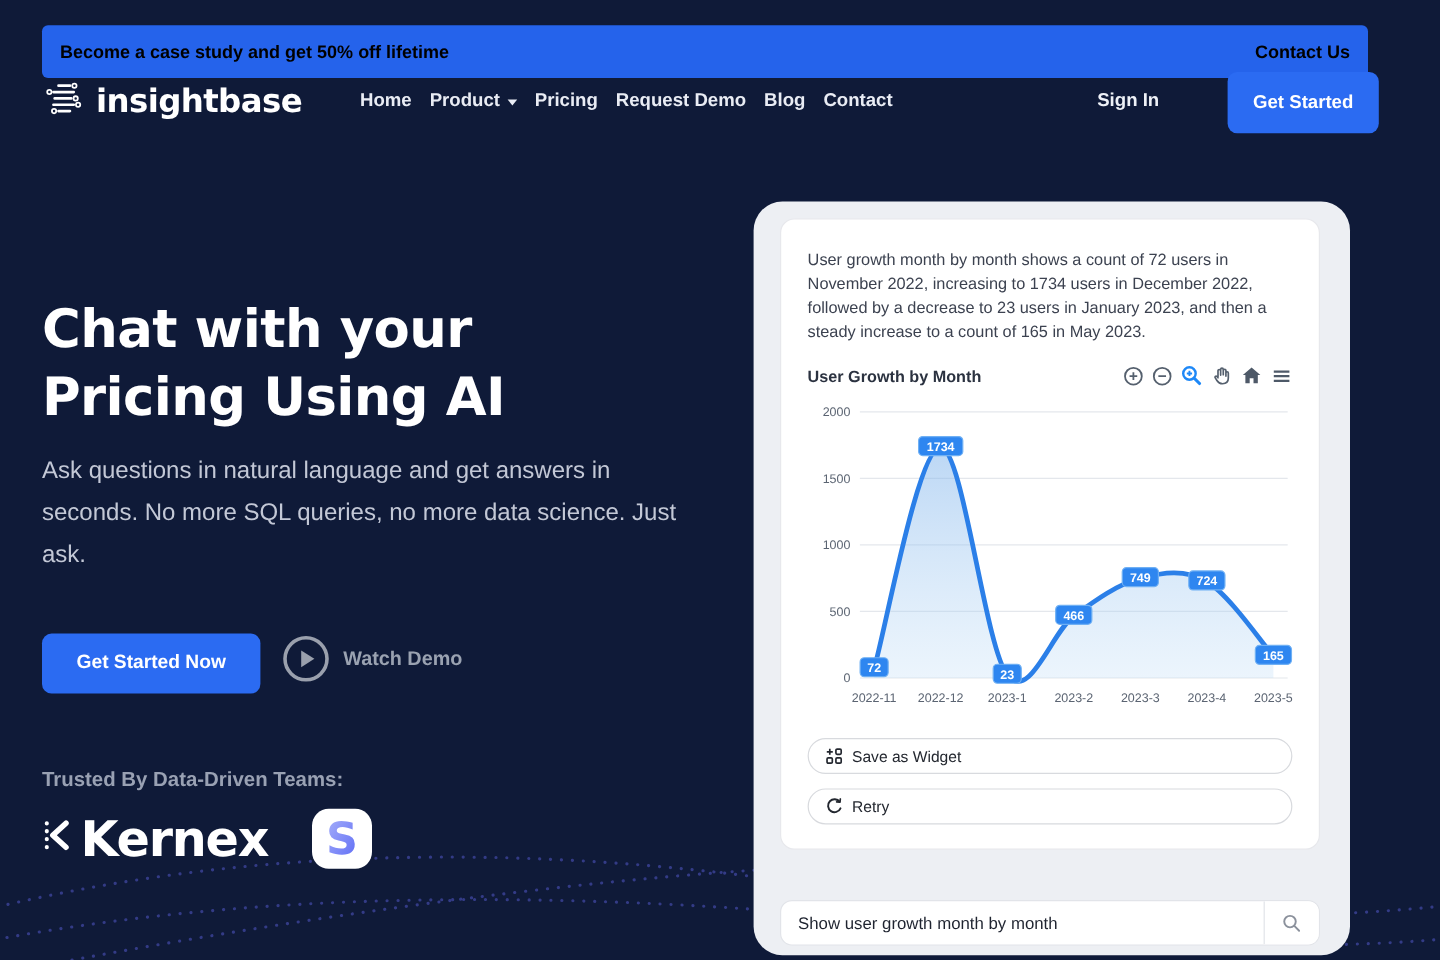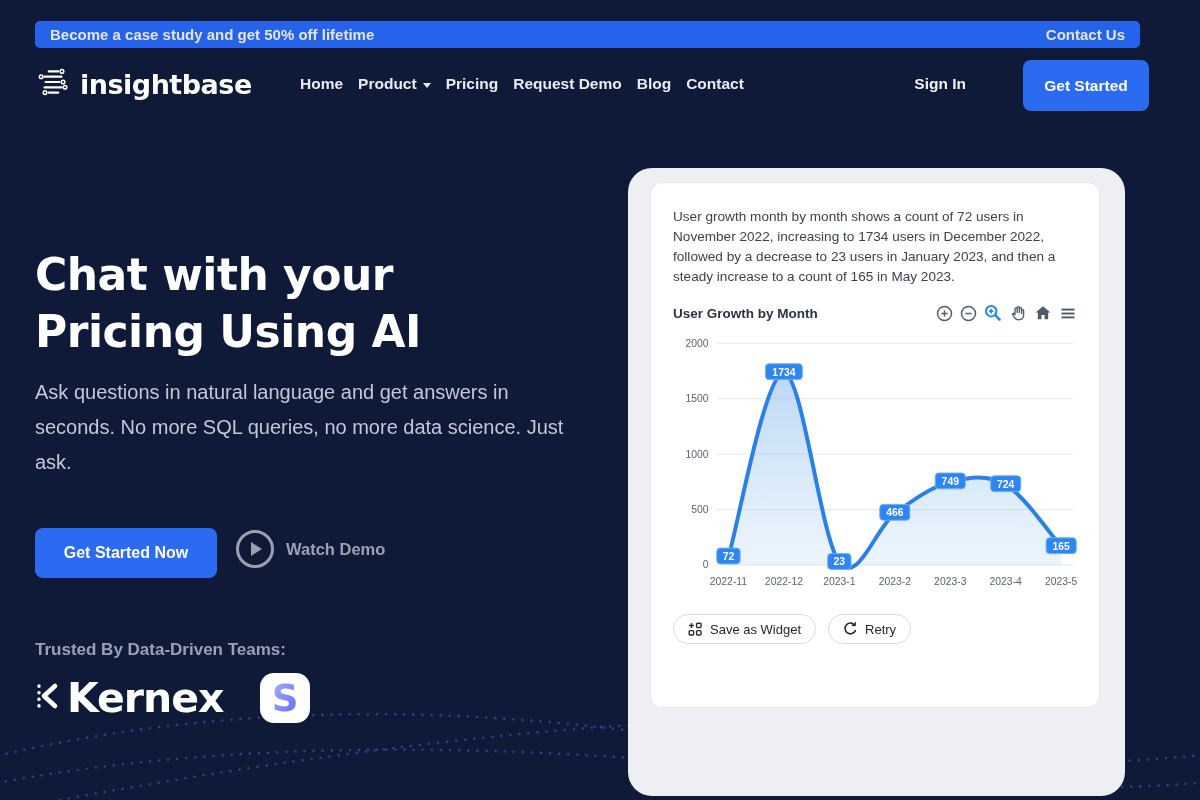--- a/index.html
+++ b/index.html
@@ -2,23 +2,23 @@
 <html><head>
 <meta charset="utf-8">
 <style>
   * { margin:0; padding:0; box-sizing:border-box; }
   html,body { width:1200px; height:800px; overflow:hidden; }
   body { font-family:"Liberation Sans", sans-serif; background:#0f1a38; position:relative; }
 
   .abs { position:absolute; }
 
   
-  .banner { left:35px; top:21px; width:1105px; height:27px; background:#2563eb;
+  .banner { left:35px; top:21px; width:1105px; height:44px; background:#2563eb;
     border-radius:5px; display:flex; align-items:center; justify-content:space-between;
-    padding:0 15px; color:#e5e5e5; font-size:15px; font-weight:700; }
+    padding:0 15px; color:#000000; font-size:15px; font-weight:700; }
 
   
   .nav-logo { left:35px; top:64px; display:flex; align-items:center; gap:9px; }
   .brand { color:#fff; font-size:27px; font-weight:800; font-family:"DejaVu Sans", sans-serif; letter-spacing:-0.5px; }
   .nav-links { left:300px; top:75px; display:flex; gap:15px; }
   .nav-link { color:#e9ecf4; font-size:15.5px; font-weight:600; text-decoration:none; display:flex; align-items:center; gap:6px; cursor:pointer; }
   .caret { width:0; height:0; border-left:4.5px solid transparent; border-right:4.5px solid transparent; border-top:5px solid #e9ecf4; display:inline-block; margin-top:2px; }
   .signin { right:234px; top:75px; color:#eef1f7; font-size:15.5px; font-weight:600; cursor:pointer; }
   .cta-nav { right:51px; top:60px; width:126px; height:51px; background:#2b6bf2; border:none;
     border-radius:8px; color:#fff; font-size:15.5px; font-weight:700; cursor:pointer; font-family:inherit; }
@@ -44,21 +44,21 @@
 
   
   .outer-card { left:628px; top:168px; width:497px; height:628px; background:#edeff3; border-radius:24px; }
   .inner-card { left:22px; top:14px; width:450px; height:526px; background:#fff;
     border:1px solid #e7e8ec; border-radius:12px; padding:24px 22px 0 22px; }
   .answer { color:#3c4250; font-size:13.6px; line-height:20px; }
   .chart-head { margin-top:17px; display:flex; align-items:center; justify-content:space-between; }
   .chart-title { color:#2b3240; font-size:13.5px; font-weight:700; }
   .toolbar { display:flex; align-items:center; gap:7px; }
   .tb-icon { cursor:pointer; display:block; }
-  .card-btns { margin-top:10px; display:flex; gap:12px; }
+  .card-btns { margin-top:10px; display:flex; gap:12px;flex-direction:column; }
   .pill-btn { display:flex; align-items:center; gap:8px; background:#fff; border:1px solid #d8dade;
     border-radius:16px; height:30px; padding:0 14px; font-size:13px; color:#23272f; cursor:pointer; font-family:inherit; }
 
   .ask-bar { left:22px; top:582px; width:450px; height:38px; background:#fff; border:1px solid #e2e4e9;
     border-radius:10px; display:flex; overflow:hidden; }
   .ask-input { flex:1; border:none; outline:none; padding:0 14px; font-size:14px; color:#1f2430; font-family:inherit; background:transparent; }
   .ask-search { width:46px; border:none; border-left:1px solid #e2e4e9; background:#fff; display:flex;
     align-items:center; justify-content:center; cursor:pointer; }
 
   .waves { left:0; bottom:0; pointer-events:none; }
@@ -262,13 +262,22 @@
       <button class="pill-btn">
         <svg width="14" height="14" viewBox="0 0 14 14">
           <path d="M11.8 3.2 A5.4 5.4 0 1 0 12.4 8.6" fill="none" stroke="#23272f" stroke-width="1.6" stroke-linecap="round"></path>
           <path d="M12.3 0.8 L11.9 3.5 L9.2 3.2" fill="none" stroke="#23272f" stroke-width="1.4" stroke-linecap="round" stroke-linejoin="round"></path>
         </svg>
         <span>Retry</span>
       </button>
     </div>
   </div>
 
+  <div class="abs ask-bar">
+    <input class="ask-input" type="text" value="Show user growth month by month" style="">
+    <button class="ask-search">
+      <svg width="17" height="17" viewBox="0 0 17 17">
+        <circle cx="7" cy="7" r="4.8" fill="none" stroke="#8b919c" stroke-width="1.6"></circle>
+        <line x1="10.6" y1="10.6" x2="14.6" y2="14.6" stroke="#8b919c" stroke-width="1.6" stroke-linecap="round"></line>
+      </svg>
+    </button>
+  </div>
 </div>
 
 </body></html>

